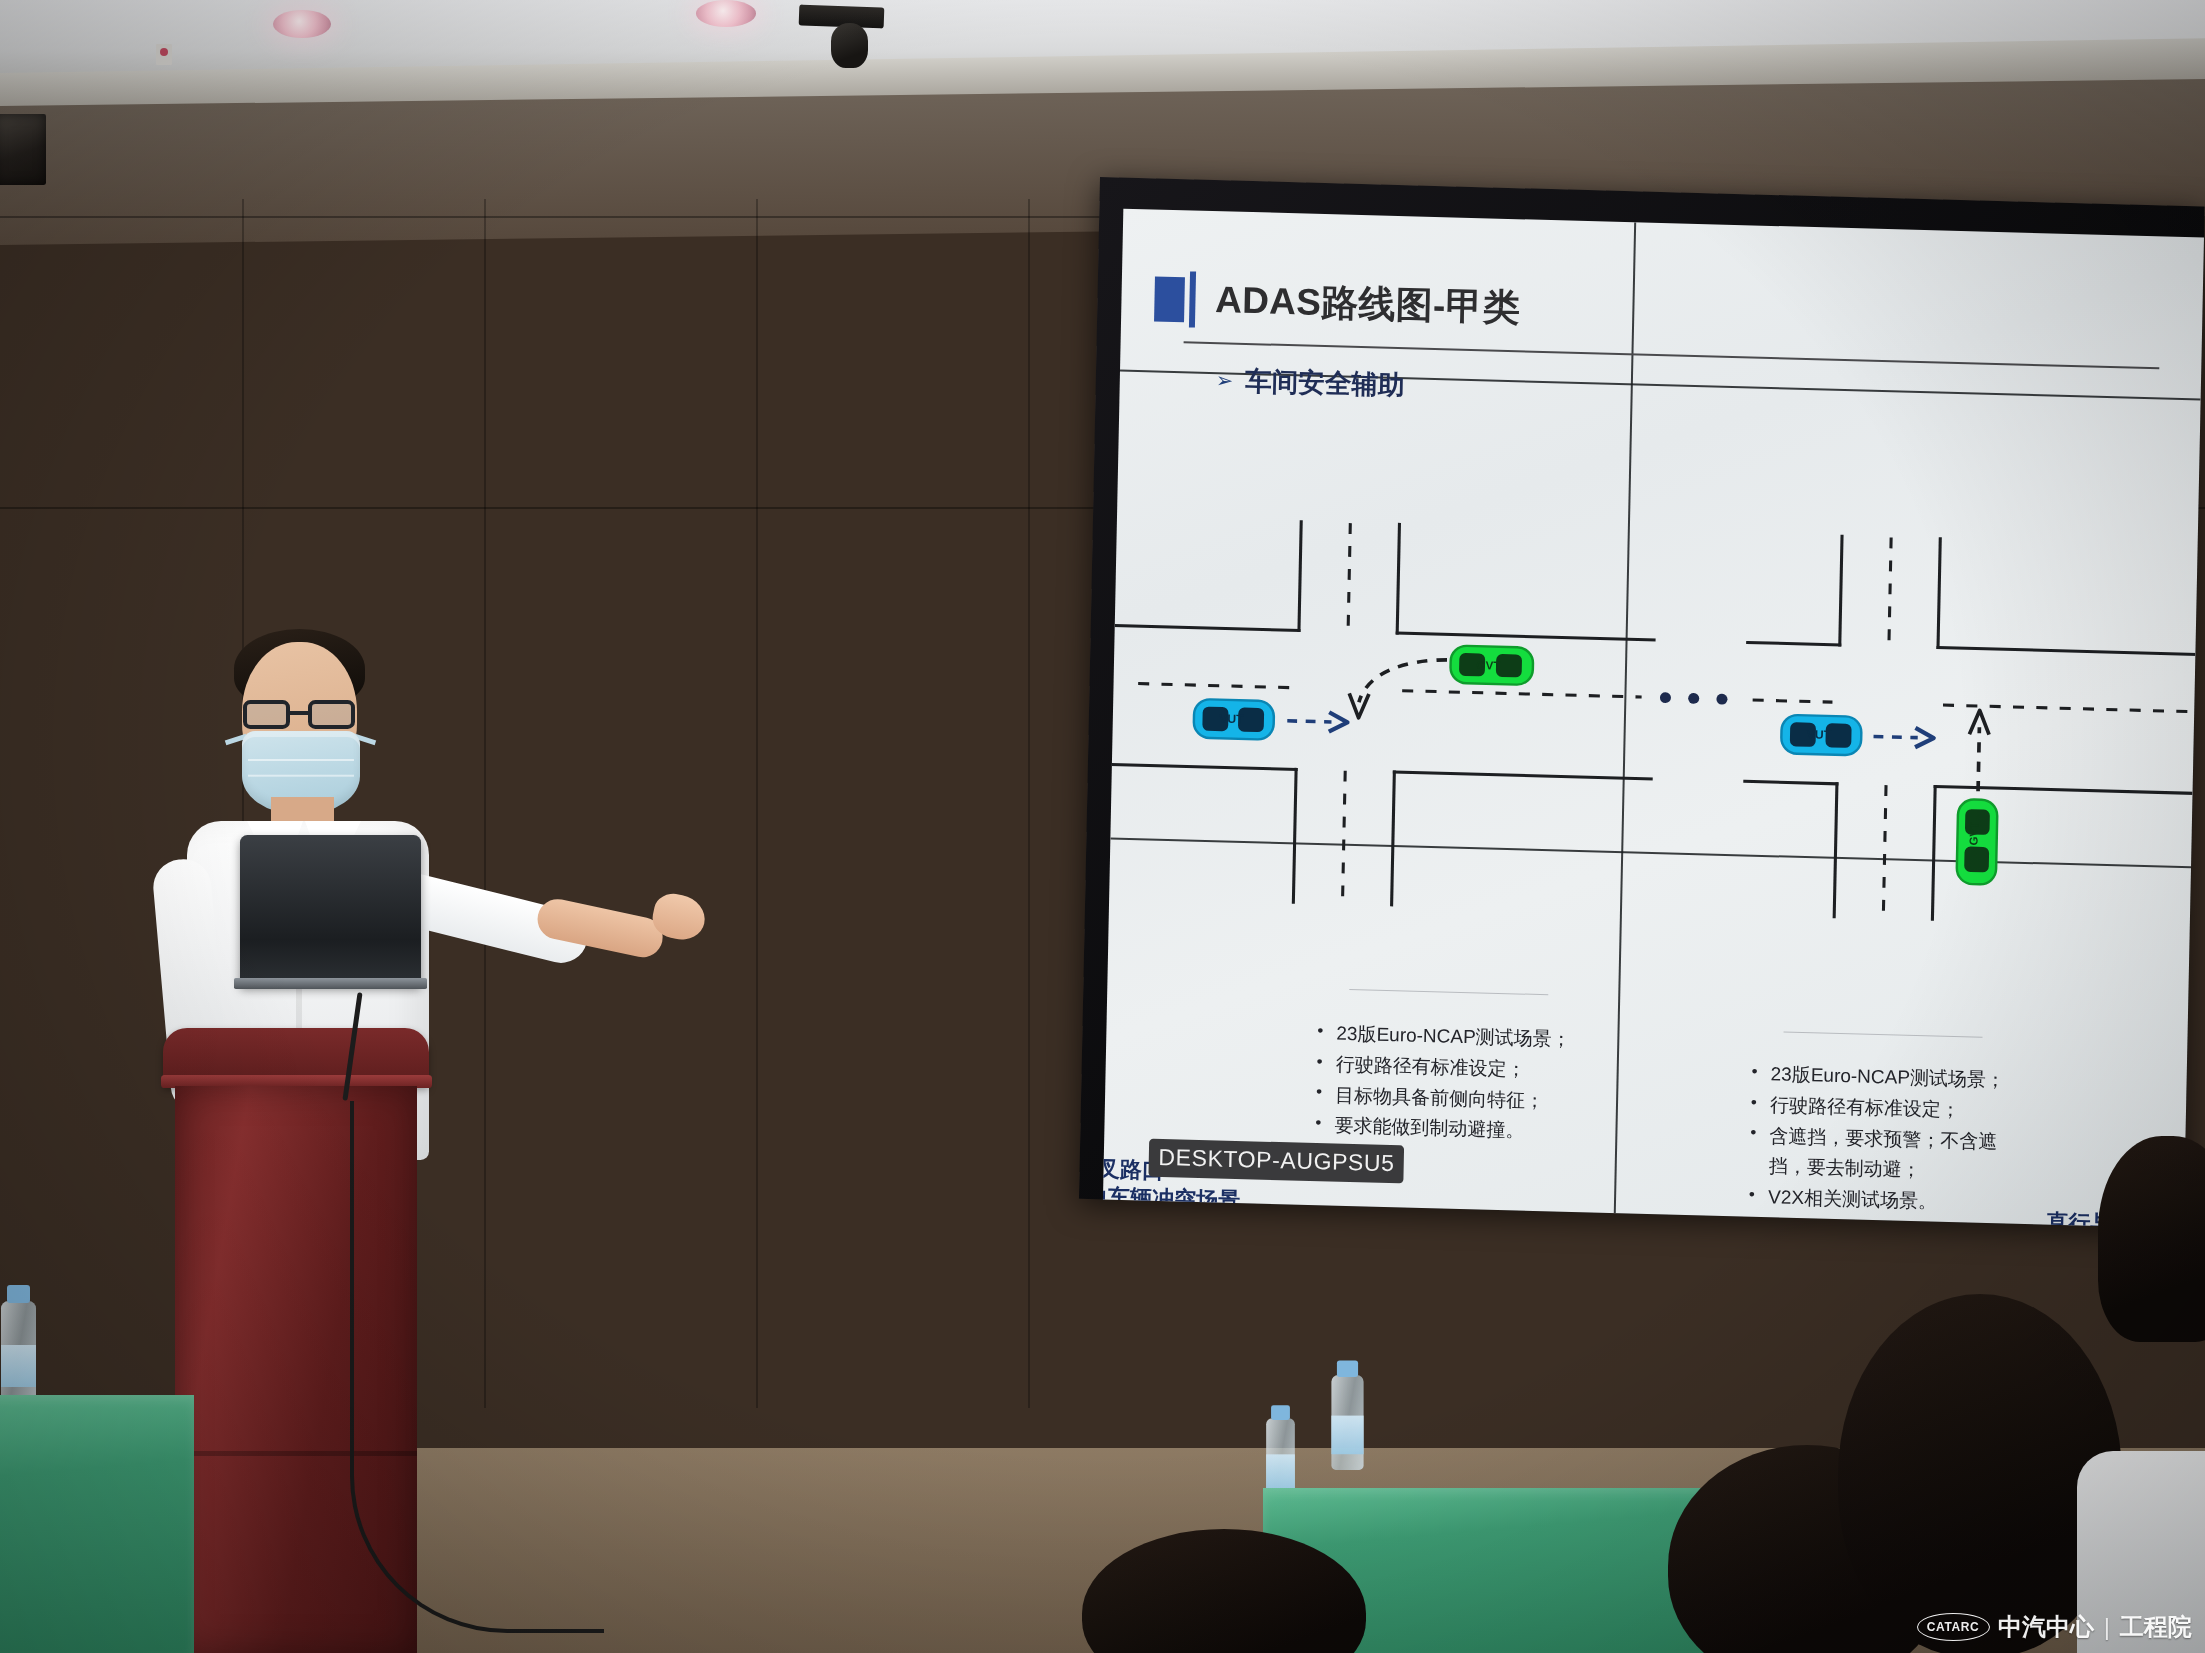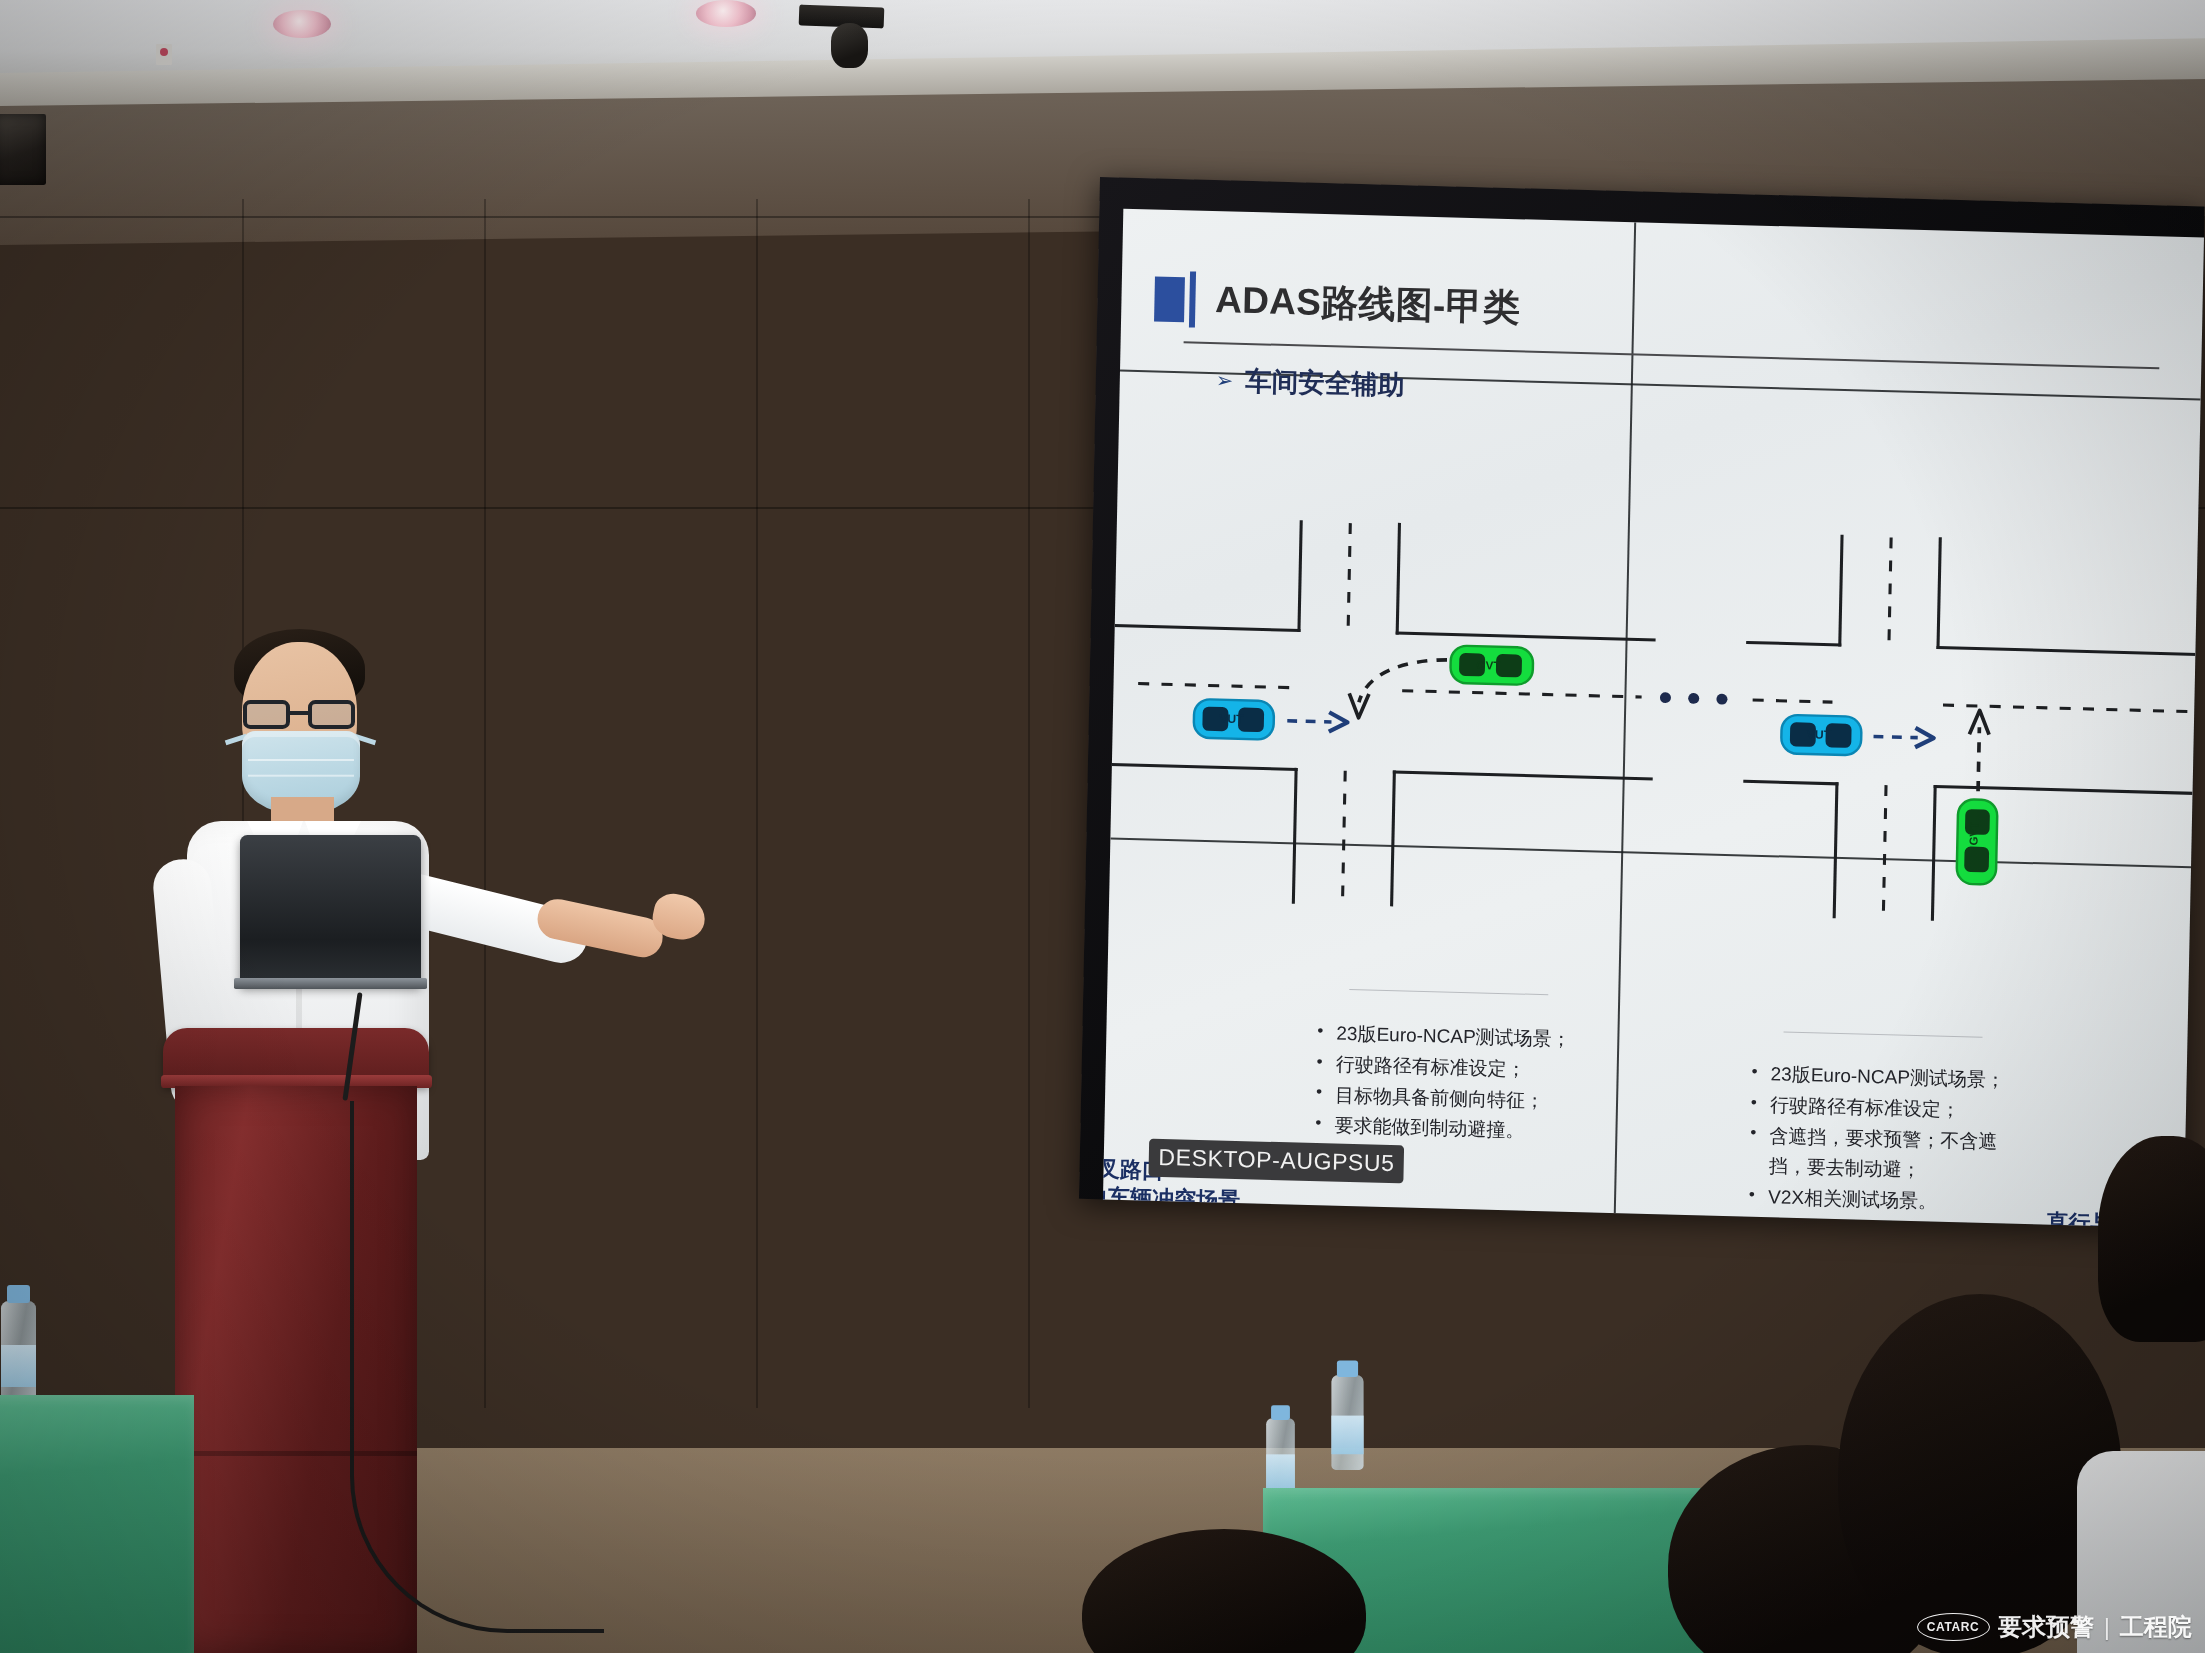--- a/index.html
+++ b/index.html
@@ -522,19 +522,19 @@
   <div class="head-silhouette" style="left:1082px; top:1529px; width:284px; height:169px;"></div>
   <div class="head-silhouette" style="left:1668px; top:1445px; width:278px; height:242px;"></div>
   <div class="head-silhouette" style="left:1838px; top:1294px; width:284px; height:363px;"></div>
   <div class="audience-shoulder" style="left:2077px; top:1451px; width:181px; height:206px;"></div>
   <div class="head-silhouette" style="left:2098px; top:1136px; width:139px; height:206px; border-radius:46% 46% 30% 30%;"></div>
 
   <div class="vignette"></div>
 
   <div id="corner-watermark">
     <span class="cw-ellipse">CATARC</span>
-    <span>要求预警</span>
+    <span>中汽中心</span>
     <span class="cw-sep">|</span>
     <span>工程院</span>
   </div>
 
 </div>
 
 
 </body></html>

